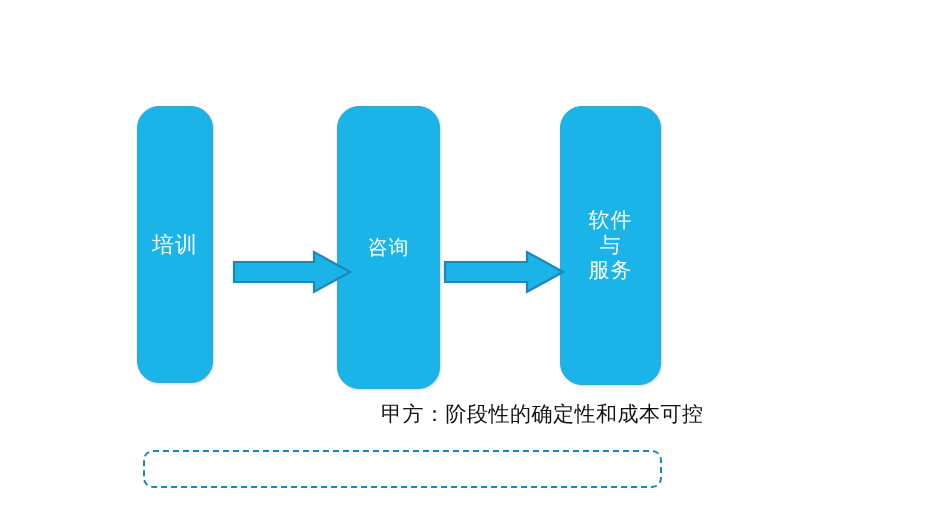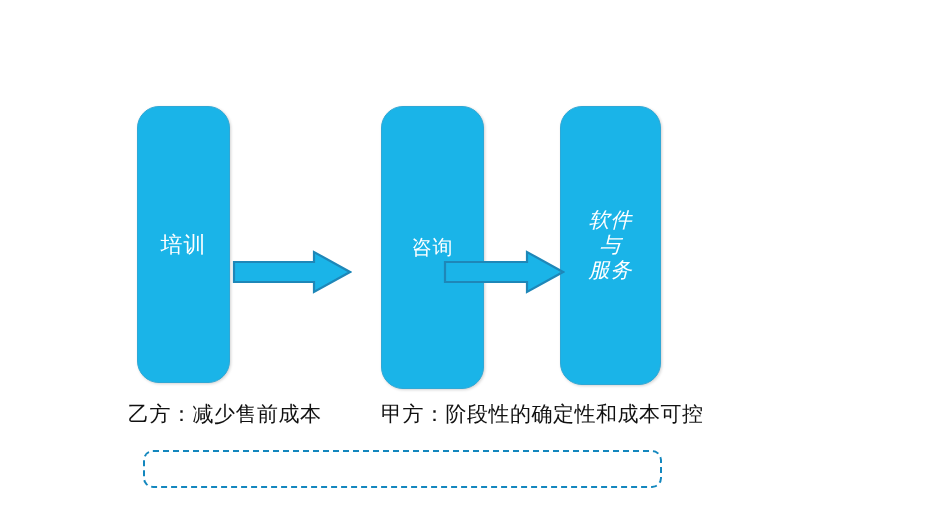--- a/index.html
+++ b/index.html
@@ -33,27 +33,27 @@
     text-align: center;
     line-height: 1.18;
     letter-spacing: 1px;
   }
   .proc-label {
     display: block;
     white-space: pre-line;
     color: #ffffff;
   }
 
-  #box-train  { left: 137px; top: 106px; width: 93px; height: 277px; }
-  #box-consult{ left: 337px; top: 106px; width: 103px; height: 283px; margin-left: 44px; }
+  #box-train  { left: 137px; top: 106px; width: 76px; height: 277px; }
+  #box-consult{ left: 337px; top: 106px; width: 103px; height: 283px; }
   #box-service{ left: 560px; top: 106px; width: 101px; height: 279px; }
 
   #box-train  .proc-label { font-size: 22px; }
   #box-consult .proc-label { font-size: 20px; }
-  #box-service .proc-label { font-size: 21px; font-style: italic; }
+  #box-service .proc-label { font-size: 21px; }
 
   
   .block-arrow {
     position: absolute;
   }
   #arrow-1 { left: 232px; top: 249px; width: 120px; height: 46px; }
   #arrow-2 { left: 443px; top: 249px; width: 122px; height: 46px; }
 
   
   .caption {
@@ -99,19 +99,18 @@
   </div>
 
   <svg class="block-arrow" id="arrow-1" viewBox="0 0 120 46">
     <polygon points="2,13 82,13 82,3 118,23 82,43 82,33 2,33" fill="#1AB4E8" stroke="#1E87B8" stroke-width="2.2" stroke-linejoin="miter"></polygon>
   </svg>
 
   <svg class="block-arrow" id="arrow-2" viewBox="0 0 122 46">
     <polygon points="2,13 84,13 84,3 120,23 84,43 84,33 2,33" fill="#1AB4E8" stroke="#1E87B8" stroke-width="2.2" stroke-linejoin="miter"></polygon>
   </svg>
 
-  <div class="caption" id="caption-b">乙方：减少售前成本</div>
 
   <div class="caption" id="caption-a">甲方：阶段性的确定性和成本可控</div>
 
   <div id="dashed-box"></div>
 
 </div>
 
 </body></html>

